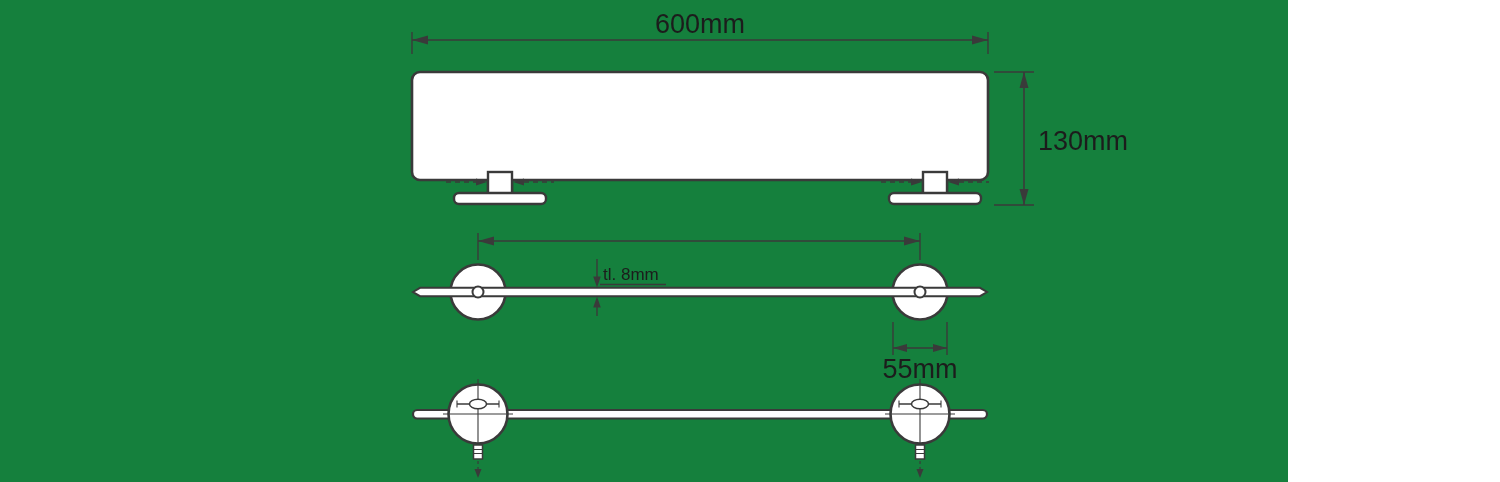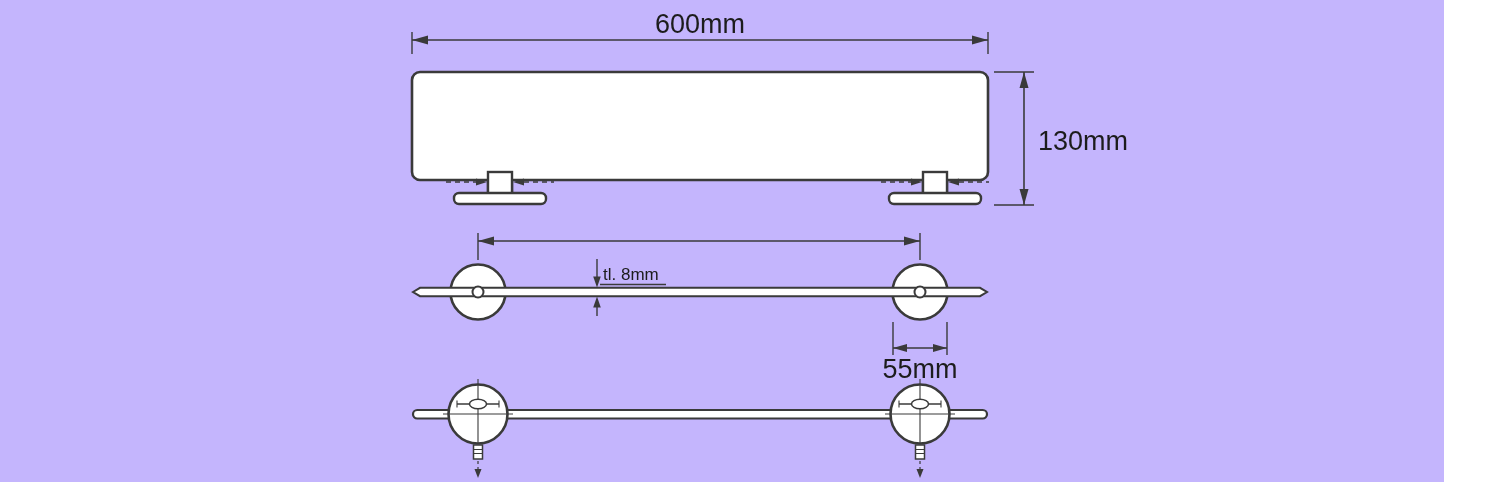--- a/index.html
+++ b/index.html
@@ -1,19 +1,19 @@
 <!DOCTYPE html>
 <html><head>
 <meta charset="utf-8">
 <style>
   html,body{margin:0;padding:0;background:#ffffff;}
   .canvas{
     position:relative;
-    width:1444px;height:482px;
-    background:#c4b5fd;
+    width:1288px;height:482px;
+    background:#15803d;
     overflow:hidden;
     font-family:"Liberation Sans", sans-serif;
   }
   svg{display:block;}
   text{
     font-family:"Liberation Sans", sans-serif;
     fill:#1c1c1c;
   }
   .dim-label{font-size:27px;}
   .small-label{font-size:17px;}

